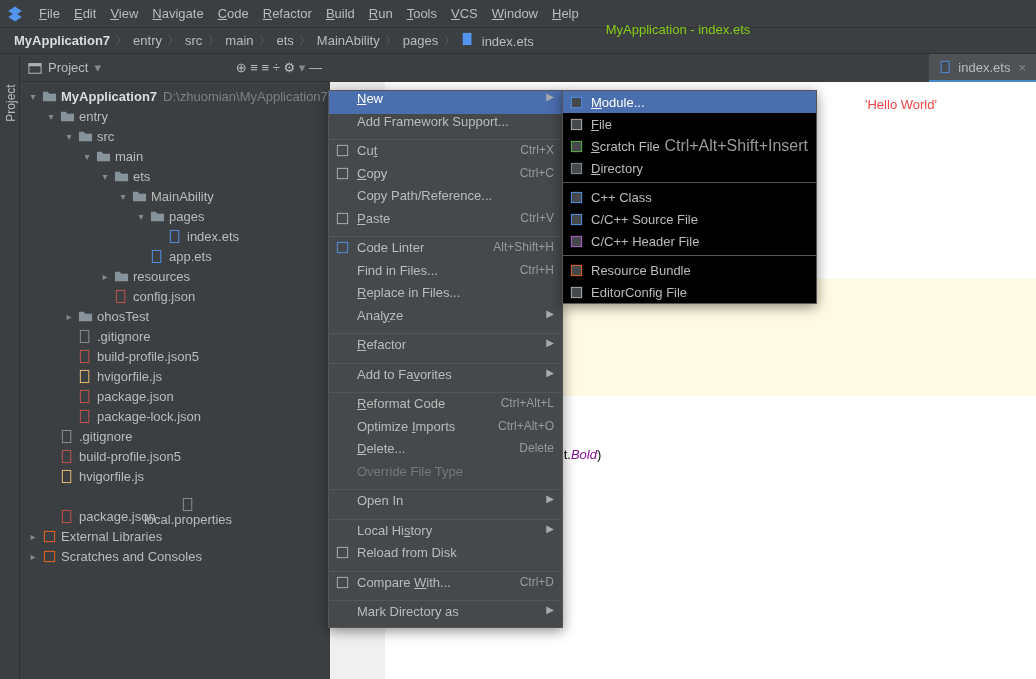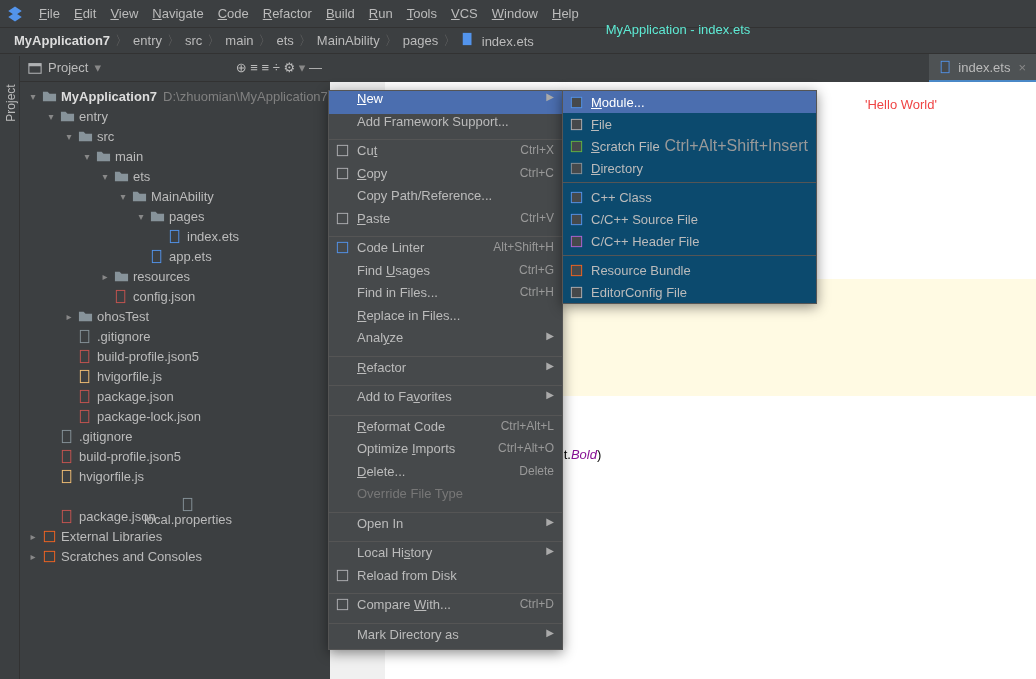--- a/index.html
+++ b/index.html
@@ -1,21 +1,21 @@
 <!DOCTYPE html>
 <html><head>
 <meta charset="utf-8">
 <style>
 * { margin: 0; padding: 0; box-sizing: border-box; font-family: "Segoe UI", sans-serif; font-size: 13px; }
 body { background: #3c3f41; color: #bbbbbb; width: 1036px; height: 679px; overflow: hidden; position: relative; }
 .menubar { height: 28px; background: #3c3f41; display: flex; align-items: center; padding: 0 6px; border-bottom: 1px solid #323232; }
 .logo { width: 18px; height: 18px; margin-right: 8px; }
 .menubar .menu { padding: 0 7px; cursor: pointer; }
 .menubar .menu u { text-decoration: underline; }
-.menubar .title { color: #5eead4; margin-left: 20px; margin-top: 32px; }
+.menubar .title { color: #84cc16; margin-left: 20px; margin-top: 32px; }
 .breadcrumb { height: 26px; background: #3c3f41; display: flex; align-items: center; padding: 0 10px; border-bottom: 1px solid #323232; }
 .breadcrumb .bc { padding: 0 4px; }
 .breadcrumb .bc.bold { font-weight: bold; color: #ddd; }
 .breadcrumb .sep { color: #666; padding: 0 1px; }
 .breadcrumb .file-icon { width: 14px; height: 14px; margin-right: 3px; }
 .side-tab { position: absolute; left: 0; top: 56px; width: 20px; height: 100%; background: #3c3f41; border-right: 1px solid #323232; }
 .side-tab .rot { transform: rotate(-90deg); transform-origin: center; position: absolute; top: 40px; left: -8px; white-space: nowrap; font-size: 12px; }
 .project-panel { position: absolute; left: 20px; top: 54px; width: 310px; bottom: 0; background: #3c3f41; }
 .panel-header { height: 28px; display: flex; align-items: center; padding: 0 8px; border-bottom: 1px solid #323232; }
 .panel-header .icon { width: 14px; height: 14px; margin-right: 6px; }
@@ -48,21 +48,21 @@
 .punct { color: #080808; }
 .sel { background: #a6d2ff; border-radius: 1px; }
 .ctx-menu { position: absolute; left: 328px; top: 90px; width: 235px; background: #46494b; box-shadow: 0 3px 12px rgba(0,0,0,.45); z-index: 10; border: 1px solid #555; }
 .ctx-menu .mi { display: flex; align-items: flex-start; height: 22.5px; padding: 0 8px 0 28px; position: relative; }
 .ctx-menu .mi .mi-icon { position: absolute; left: 6px; width: 15px; height: 15px; }
 .ctx-menu .mi .shortcut { margin-left: auto; color: #999; font-size: 12px; }
 .ctx-menu .mi .arrow-r { margin-left: auto; font-size: 10px; color: #aaa; }
 .ctx-menu .mi.highlight { background: #4b6eaf; color: #fff; }
 .ctx-menu .mi.disabled { color: #777; }
 .ctx-menu .sep-line { height: 1px; background: #555; margin: 3px 0; }
-.sub-menu { position: absolute; left: 562px; top: 90px; width: 255px; background: #0c4a6e; box-shadow: 0 3px 12px rgba(0,0,0,.45); z-index: 11; border: 1px solid #555; }
+.sub-menu { position: absolute; left: 562px; top: 90px; width: 255px; background: #000000; box-shadow: 0 3px 12px rgba(0,0,0,.45); z-index: 11; border: 1px solid #555; }
 .sub-menu .mi { display: flex; align-items: center; height: 22px; padding: 0 8px 0 28px; position: relative; }
 .sub-menu .mi .mi-icon { position: absolute; left: 6px; width: 15px; height: 15px; }
 .sub-menu .mi .shortcut { margin-left: auto; color: #999; font-size: 16px; }
 .sub-menu .mi.highlight { background: #4b6eaf; color: #fff; }
 .sub-menu .sep-line { height: 1px; background: #555; margin: 3px 0; }
 u { text-decoration: underline; }
 .lightbulb { position: absolute; left: -27px; top: 12px; width: 14px; height: 14px; }
 </style>
 </head>
 <body>
@@ -399,24 +399,20 @@
     <div class="sep-line"></div>
     <div class="mi">
       <svg class="mi-icon" viewBox="0 0 16 16">
         <rect x="2" y="2" width="12" height="12" fill="#5394ec"></rect>
         <rect x="3" y="3" width="10" height="10" fill="#46494b"></rect>
       </svg>
       <span>Code Linter</span>
       <span class="shortcut">Alt+Shift+H</span>
     </div>
     <div class="mi">
-      <span>Find <u>U</u>sages</span>
-      <span class="shortcut">Ctrl+G</span>
-    </div>
-    <div class="mi">
       <span>Find in Files...</span>
       <span class="shortcut">Ctrl+H</span>
     </div>
     <div class="mi">
       <span><u>R</u>eplace in Files...</span>
     </div>
     <div class="mi">
       <span>Anal<u>y</u>ze</span>
       <span class="arrow-r">▶</span>
     </div>

